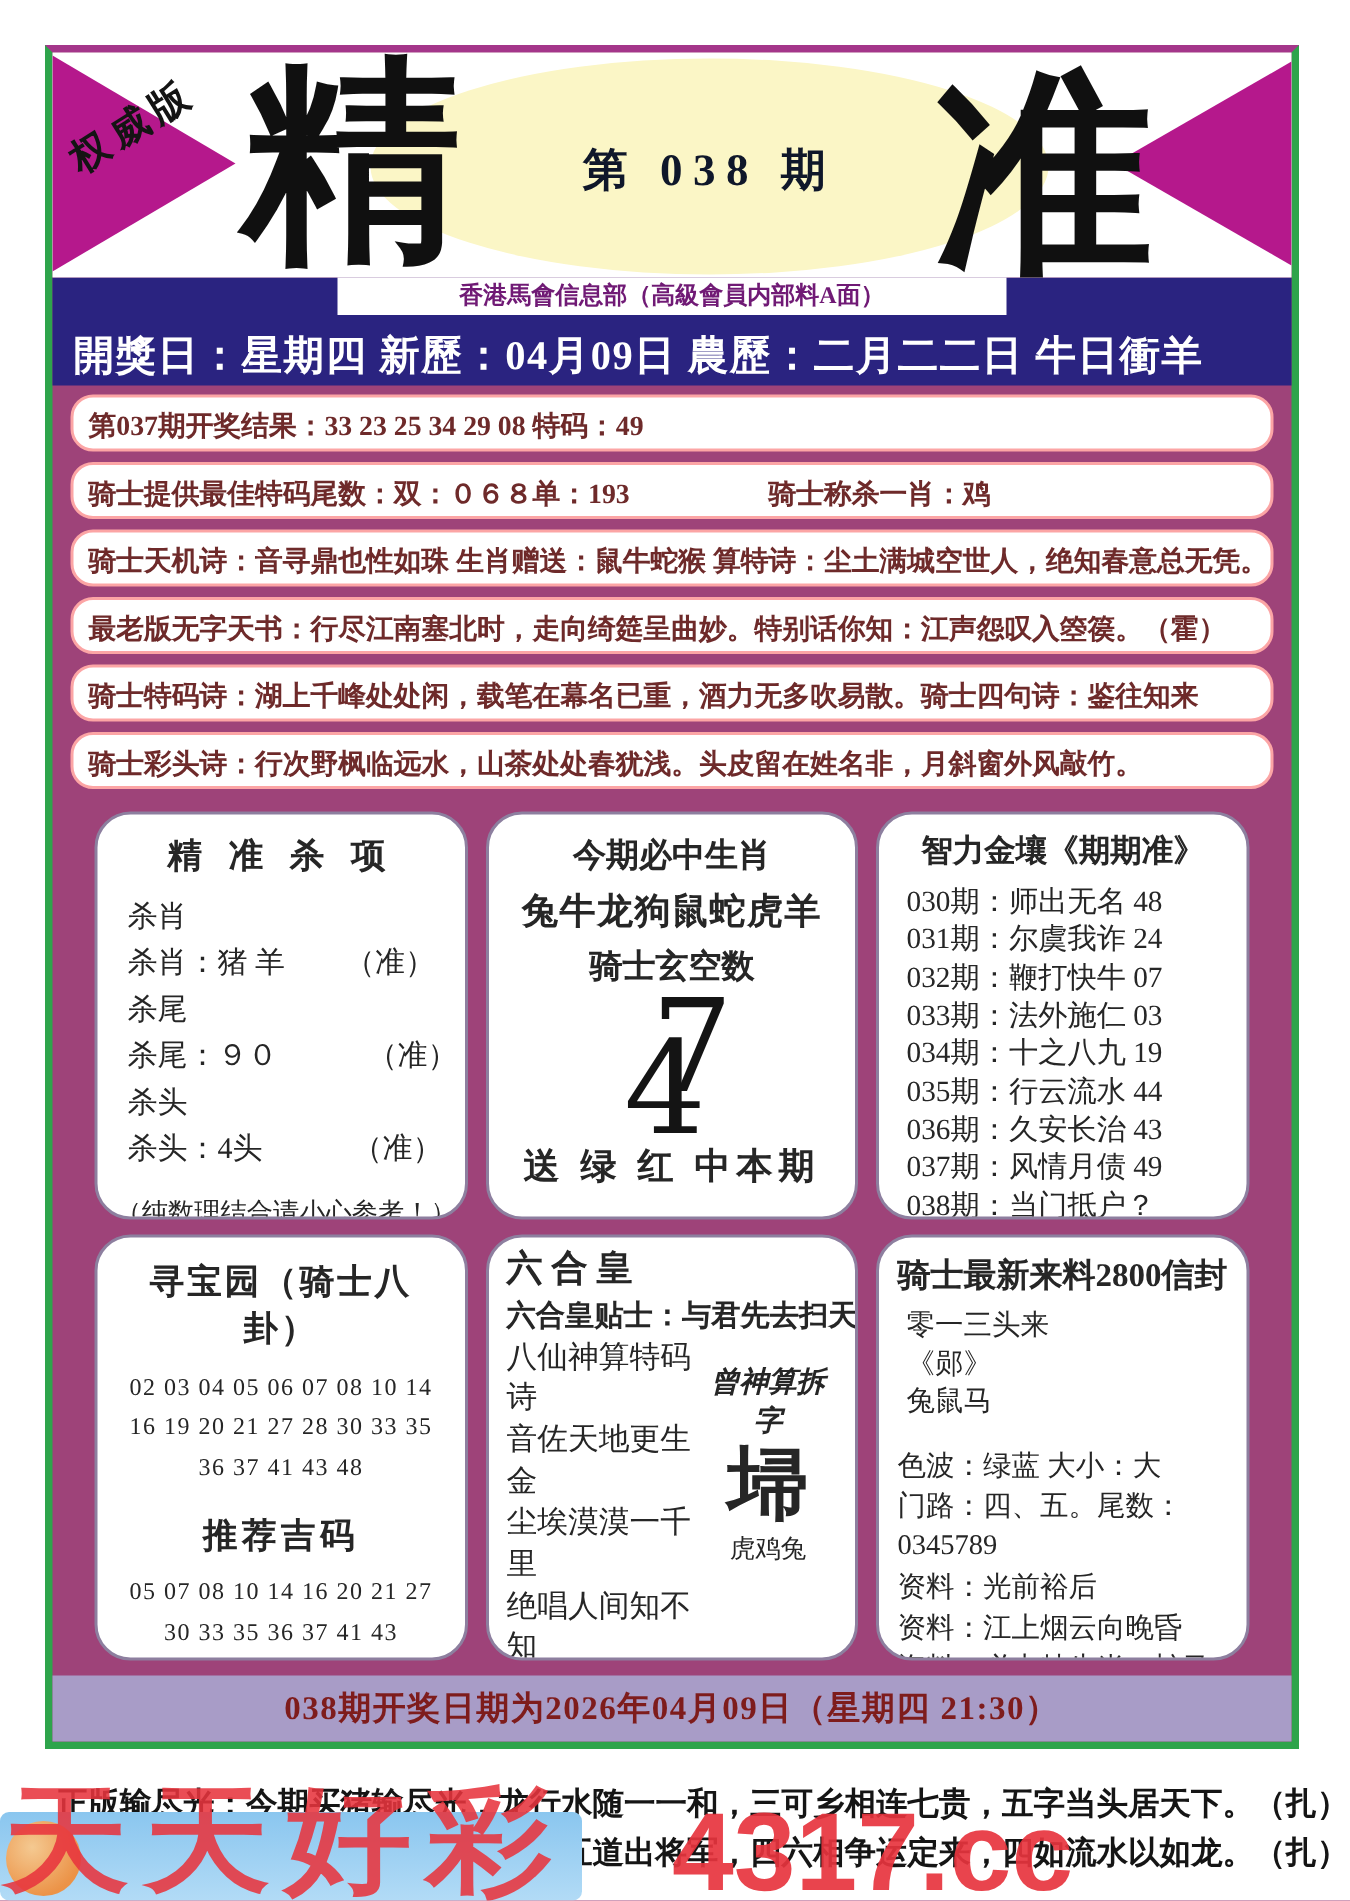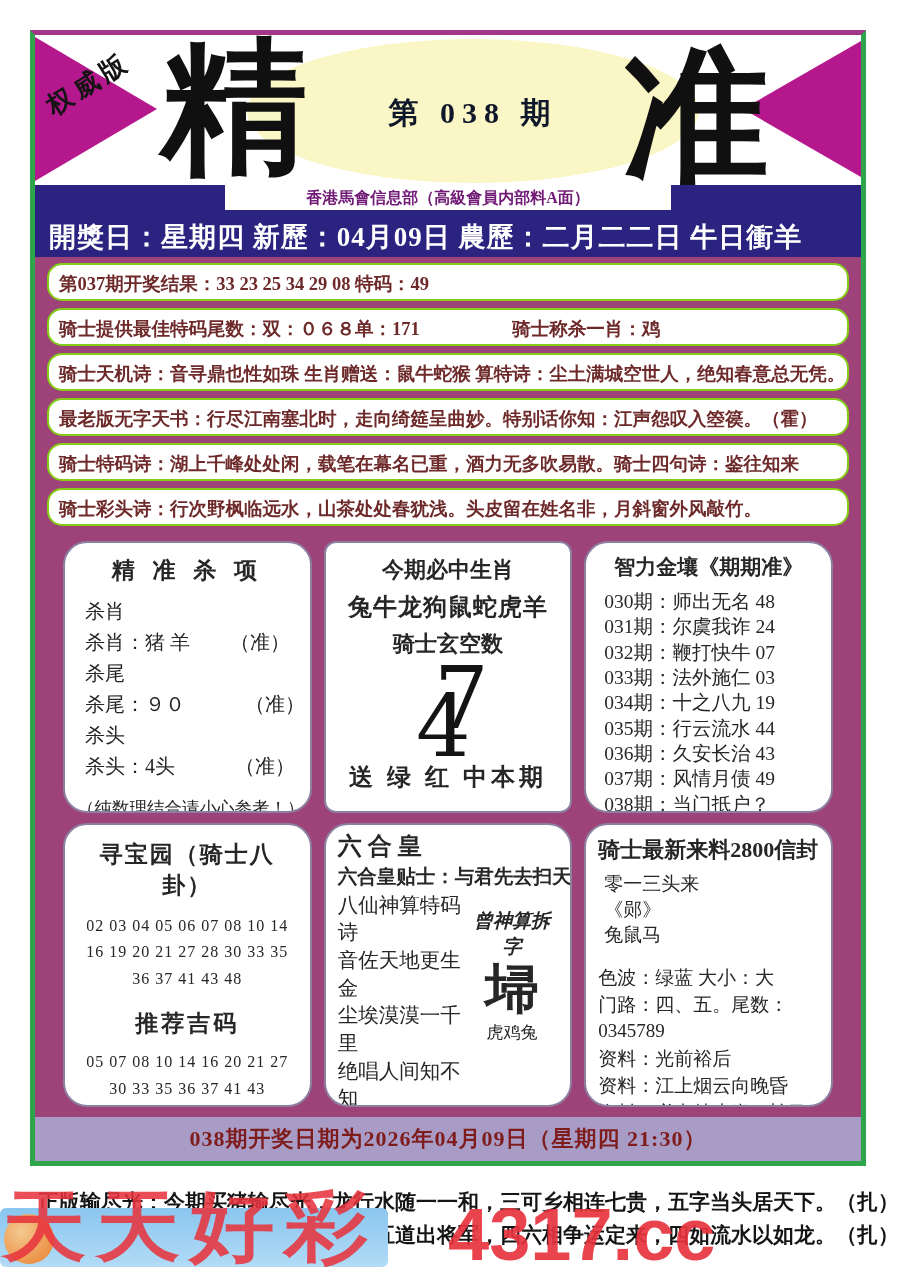--- a/index.html
+++ b/index.html
@@ -38,37 +38,37 @@
   
   .navy{width:826px;height:72px;background:#2a2380;display:flex;flex-direction:column;}
   .org-strip{width:446px;height:25px;margin:0 auto;background:#ffffff;color:#701a75;
              font-size:16px;font-weight:bold;text-align:center;line-height:25px;white-space:nowrap;}
   .date-line{color:#ffffff;font-size:27px;font-weight:bold;letter-spacing:1px;
              padding:9px 0 0 14px;white-space:nowrap;}
 
   
   .content{width:826px;height:904px;display:flex;flex-direction:column;box-sizing:border-box;}
   .rows{margin:6px 12px 0 12px;}
-  .info-row{background:#ffffff;border:2px solid #84cc16;border-radius:15px;height:38px;
+  .info-row{background:#ffffff;border:2px solid #fca5a5;border-radius:15px;height:38px;
             box-sizing:border-box;padding:6px 10px;margin-bottom:7px;font-size:18.5px;
             font-weight:bold;color:#6e2a2a;white-space:pre;overflow:hidden;}
 
   .box-row{display:flex;gap:12px;margin:8px 28px 0 28px;}
   .box-row.top{height:272px;}
   .box-row.bottom{height:284px;margin-top:10px;}
   .box{flex:1;background:#ffffff;border:2px solid #8d7f9f;border-radius:24px;
        box-sizing:border-box;padding:8px 12px;overflow:hidden;color:#262626;}
 
   
   .kill-title{text-align:center;font-size:23px;font-weight:bold;letter-spacing:6px;margin:4px 0 10px;}
   .kill-line{font-size:20px;line-height:1.55;white-space:pre;padding-left:8px;}
   .kill-foot{font-size:17.5px;margin-top:14px;text-align:center;white-space:nowrap;}
 
   
-  .zodiac{display:flex;flex-direction:column;align-items:center;text-align:left;border-radius:12px;}
+  .zodiac{display:flex;flex-direction:column;align-items:center;text-align:left;}
   .zo-l1{font-size:22px;font-weight:bold;margin-top:4px;}
   .zo-l2{font-size:24px;font-weight:bold;margin-top:6px;letter-spacing:1px;}
   .zo-l3{font-size:22px;font-weight:bold;margin-top:6px;}
   .mystic{position:relative;width:120px;height:112px;}
   .digit{position:absolute;font-family:"DejaVu Serif",serif;font-size:86px;color:#141414;line-height:1;}
   .digit-back{left:46px;top:-4px;}
   .digit-front{left:28px;top:24px;}
   .zo-footer{font-size:24px;font-weight:bold;letter-spacing:4px;margin-top:auto;margin-bottom:10px;}
 
   
@@ -139,21 +139,21 @@
 
     <div class="navy">
       <div class="org-strip">香港馬會信息部（高級會員内部料A面）</div>
       <div class="date-line">開獎日：星期四  新歷：04月09日 農歷：二月二二日 牛日衝羊</div>
     </div>
 
     <div class="content">
 
       <div class="rows">
         <div class="info-row">第037期开奖结果：33 23 25 34 29 08 特码：49</div>
-        <div class="info-row">骑士提供最佳特码尾数：双：０６８单：171　　　　　骑士称杀一肖：鸡</div>
+        <div class="info-row">骑士提供最佳特码尾数：双：０６８单：193　　　　　骑士称杀一肖：鸡</div>
         <div class="info-row">骑士天机诗：音寻鼎也性如珠 生肖赠送：鼠牛蛇猴 算特诗：尘土满城空世人，绝知春意总无凭。</div>
         <div class="info-row">最老版无字天书：行尽江南塞北时，走向绮筵呈曲妙。特别话你知：江声怨叹入箜篌。（霍）</div>
         <div class="info-row">骑士特码诗：湖上千峰处处闲，载笔在幕名已重，酒力无多吹易散。骑士四句诗：鉴往知来</div>
         <div class="info-row">骑士彩头诗：行次野枫临远水，山茶处处春犹浅。头皮留在姓名非，月斜窗外风敲竹。</div>
       </div>
 
       <div class="box-row top">
 
         <div class="box">
           <div class="kill-title">精 准 杀 项</div>

